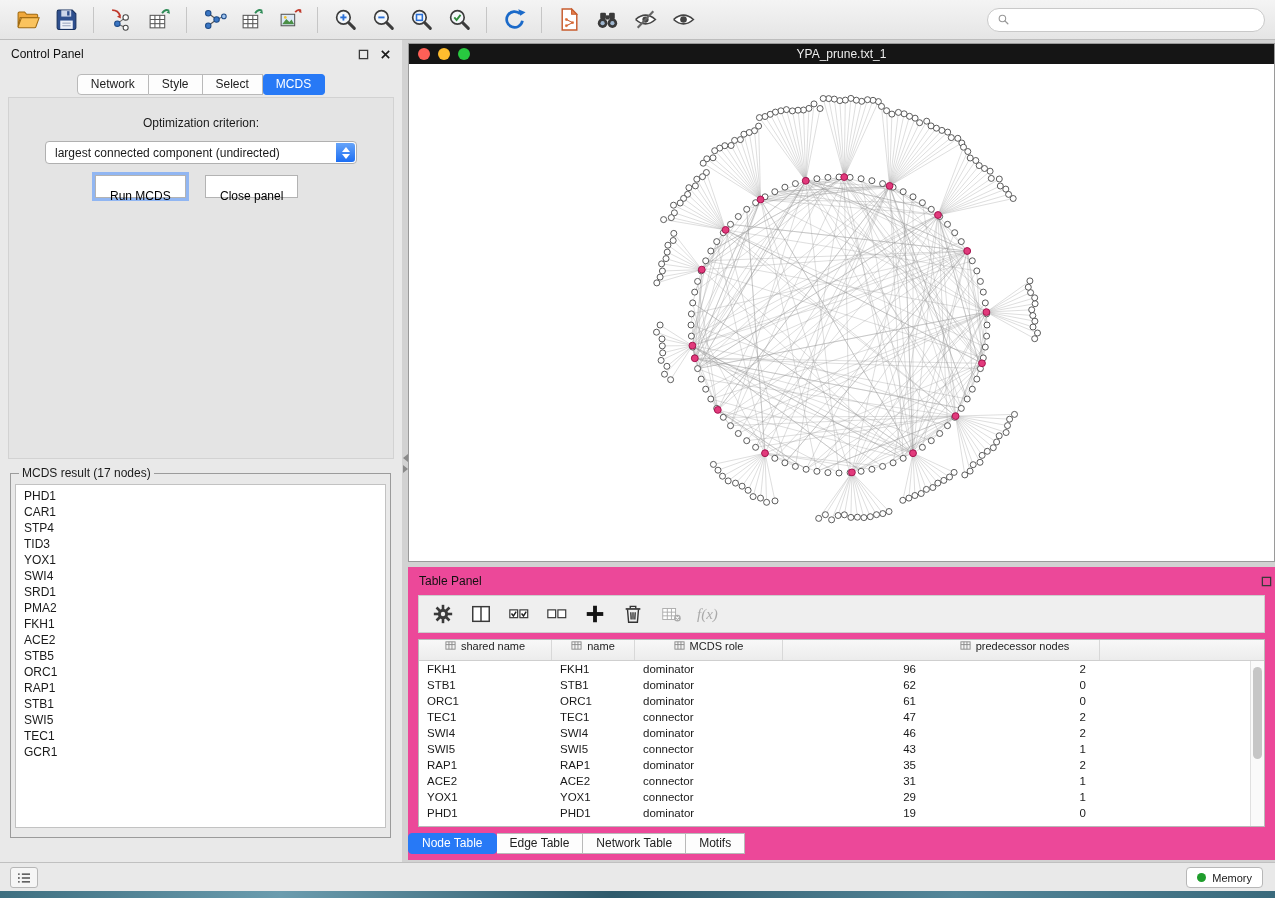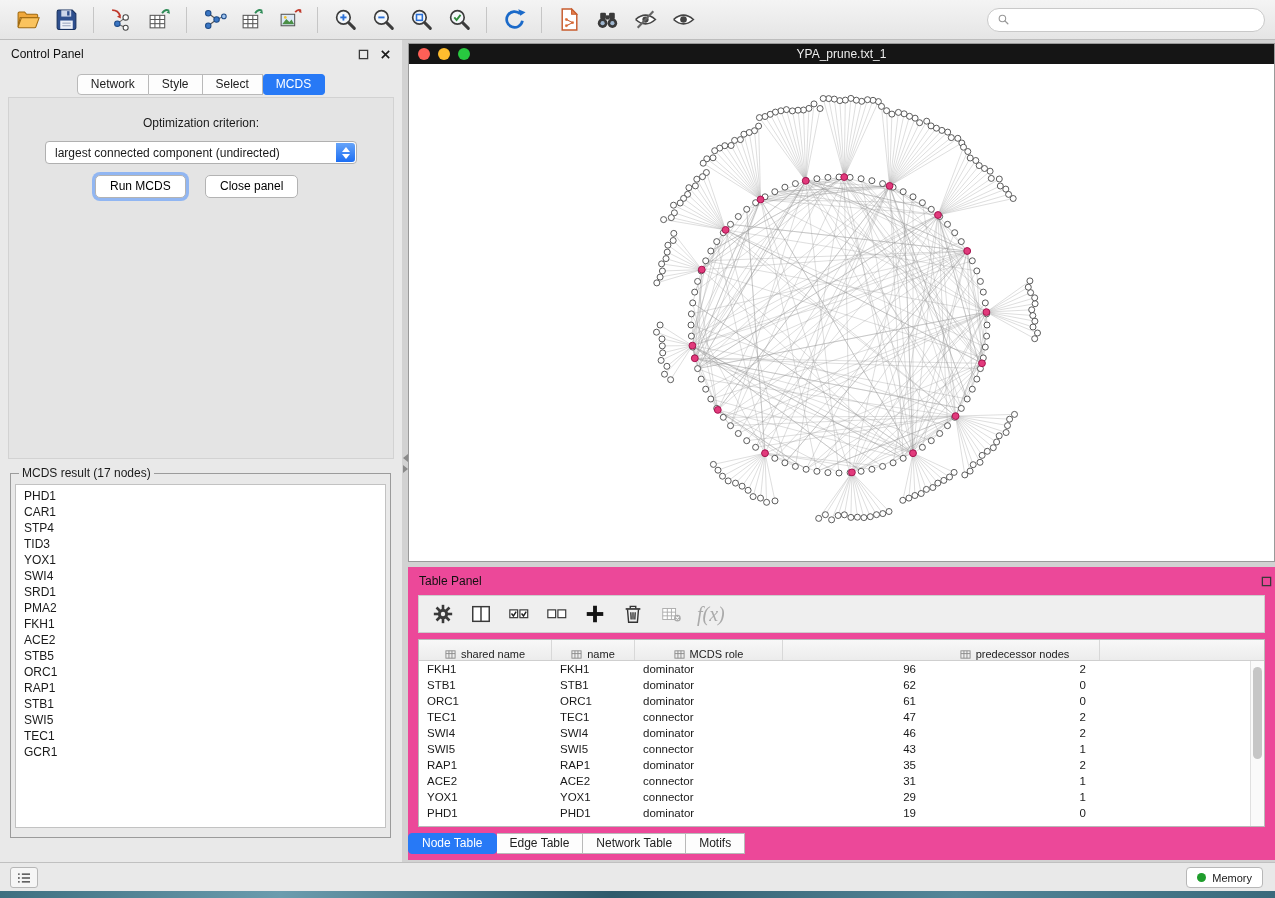--- a/index.html
+++ b/index.html
@@ -22,21 +22,21 @@
   #cp-tabs{position:absolute;left:0;top:34px;width:100%;display:flex;justify-content:center}
   .seg-tab{height:21px;line-height:19px;padding:0 13px;background:#fdfdfd;border:1px solid #b9b9b9;border-left:none;font-size:12px;color:#222}
   .seg-tab.first{border-left:1px solid #b9b9b9;border-radius:4px 0 0 4px}
   .seg-tab.selected{background:#2779f6;border-color:#2779f6;color:#fff;border-radius:4px}
   #mcds-panel{position:absolute;left:8px;top:57px;width:386px;height:362px;background:#e4e4e4;border:1px solid #d2d2d2}
   #criterion-label{position:absolute;left:0;top:18px;width:100%;text-align:center}
   #criterion-select{position:absolute;left:36px;top:43px;width:312px;height:23px;background:#fff;border:1px solid #b0b0b0;border-radius:4px;display:flex;align-items:center;padding:0 26px 0 9px;font-size:12px;white-space:nowrap;overflow:hidden}
   .stepper{position:absolute;right:1px;top:1px;bottom:1px;width:19px;background:linear-gradient(#66a4f9,#1c6ef3);border-radius:0 3px 3px 0;display:flex;flex-direction:column;align-items:center;justify-content:center}
   .tri-up{width:0;height:0;border-left:4px solid transparent;border-right:4px solid transparent;border-bottom:5px solid #fff;margin-bottom:2px}
   .tri-down{width:0;height:0;border-left:4px solid transparent;border-right:4px solid transparent;border-top:5px solid #fff}
-  .mac-btn{position:absolute;height:23px;background:#fff;border:1px solid #b3b3b3;border-radius:5px;font-size:12px;line-height:21px;padding:0 14px;text-align:center}
+  .mac-btn{position:absolute;height:23px;background:#fff;border:1px solid #b3b3b3;border-radius:0;font-size:12px;line-height:21px;padding:10px 14px;text-align:center}
   #run-mcds{left:86px;top:77px;box-shadow:0 0 0 3px rgba(77,144,254,.55)}
   #close-panel{left:196px;top:77px}
   #mcds-result{position:absolute;left:10px;top:426px;width:381px;height:372px;border:1px solid #9b9b9b;padding:0}
   #mcds-result legend{font-size:12px;margin-left:8px;padding:0 3px}
   #mcds-list{position:absolute;left:4px;right:4px;top:4px;bottom:4px;background:#fff;border:1px solid #c2c2c2;overflow:hidden;padding:3px 0 0 0}
   .mcds-item{font-size:12px;line-height:16px;padding-left:8px}
   
   #right-area{position:absolute;left:402px;top:40px;width:873px;height:822px;background:#d2d2d2}
   #v-splitter-handle{position:absolute;left:0;top:410px;width:6px;height:26px;display:flex;flex-direction:column;align-items:center;gap:3px;justify-content:center}
   .h-tri-l{width:0;height:0;border-top:4px solid transparent;border-bottom:4px solid transparent;border-right:5px solid #8a8a8a}
@@ -45,24 +45,24 @@
   #net-titlebar{height:20px;background:#151515;position:relative;display:flex;align-items:center;justify-content:center;color:#ededed;font-size:12px}
   .traffic{position:absolute;left:9px;top:4px;display:flex;gap:8px}
   .traffic span{width:12px;height:12px;border-radius:50%}
   #net-canvas{position:absolute;left:0;top:20px;width:865px;height:497px;background:#fff}
   #network-svg{width:100%;height:100%}
   
   #table-panel{position:absolute;left:6px;top:527px;width:897px;height:293px;background:#ec4899}
   #tp-toolbar{position:absolute;left:10px;top:28px;width:847px;height:38px;background:#efefef;border:1px solid #cdcdcd;display:flex;align-items:center;padding:0 8px;gap:6px}
   #tp-toolbar .icon-btn{width:32px;height:28px}
   #tp-toolbar .icon-btn svg{width:22px;height:22px}
-  .fx-label{font-family:"Liberation Serif",serif;font-style:italic;font-size:20px;color:#aaa;padding-left:4px}
+  .fx-label{font-family:"Liberation Serif",serif;font-style:italic;font-size:15px;color:#aaa;padding-left:4px}
   #tbl-wrap{position:absolute;left:10px;top:72px;width:847px;height:188px;background:#fff;border:1px solid #b9b9b9;overflow:hidden}
   #tbl-header{display:flex;height:21px;background:linear-gradient(#f8f8f8,#ececec);border-bottom:1px solid #cfcfcf}
-  .th{display:flex;align-items:flex-end;justify-content:center;gap:5px;border-right:1px solid #d8d8d8;font-size:11px;color:#222;overflow:hidden}
+  .th{display:flex;align-items:flex-start;justify-content:center;gap:5px;border-right:1px solid #d8d8d8;font-size:11px;color:#222;overflow:hidden}
   .th-filler{flex:1;border-right:none}
   .col-ico{width:11px;height:11px}
   .sort-arrow{font-size:9px;color:#555}
   #tbl-body{position:absolute;left:0;top:21px;right:14px;bottom:0}
   .tr{display:flex;height:16px;align-items:center}
   .td{font-size:11.5px;padding-left:8px;overflow:hidden;white-space:nowrap}
   .td.num{text-align:right;padding-left:0;padding-right:14px}
   #tbl-scrollbar{position:absolute;right:0;top:21px;width:14px;bottom:0;background:#fafafa;border-left:1px solid #e0e0e0}
   #tbl-thumb{position:absolute;left:2px;right:2px;top:6px;height:92px;background:#c6c6c6;border-radius:5px}
   #tp-tabs{position:absolute;left:0;top:266px;width:100%;display:flex;justify-content:flex-start}

